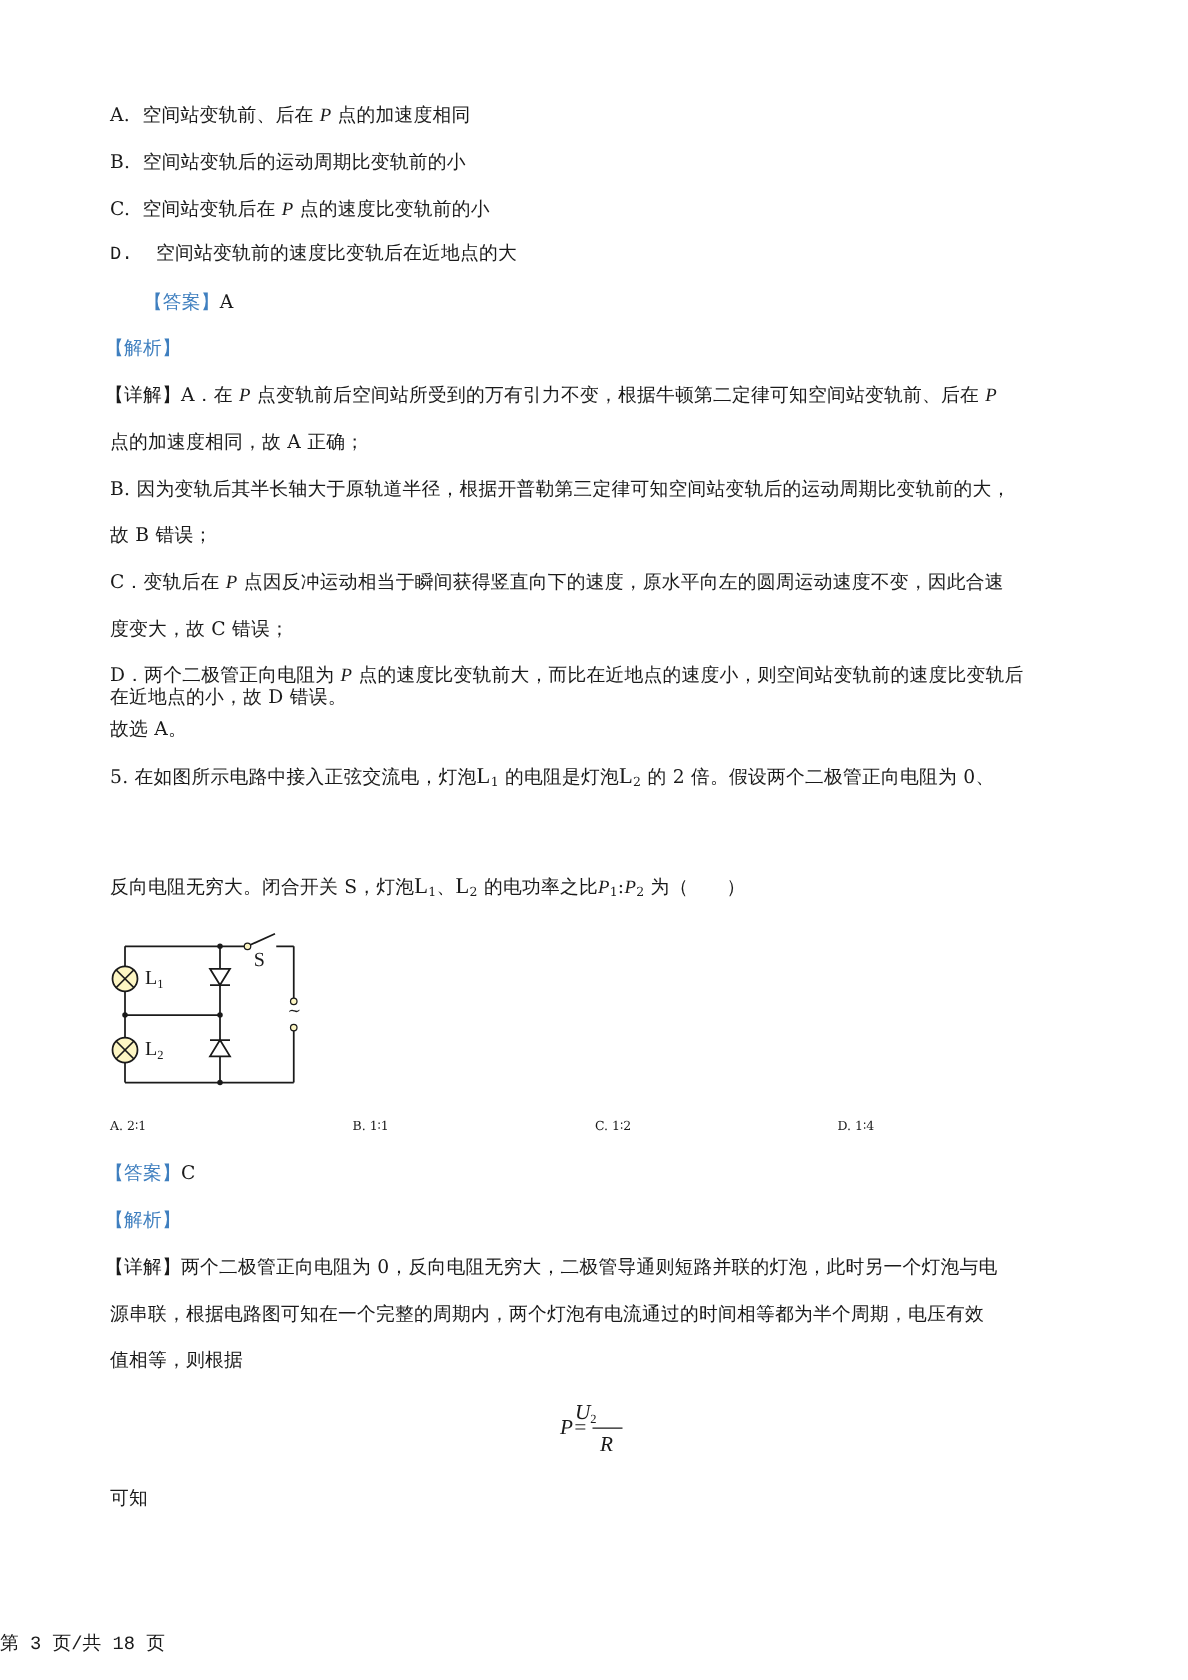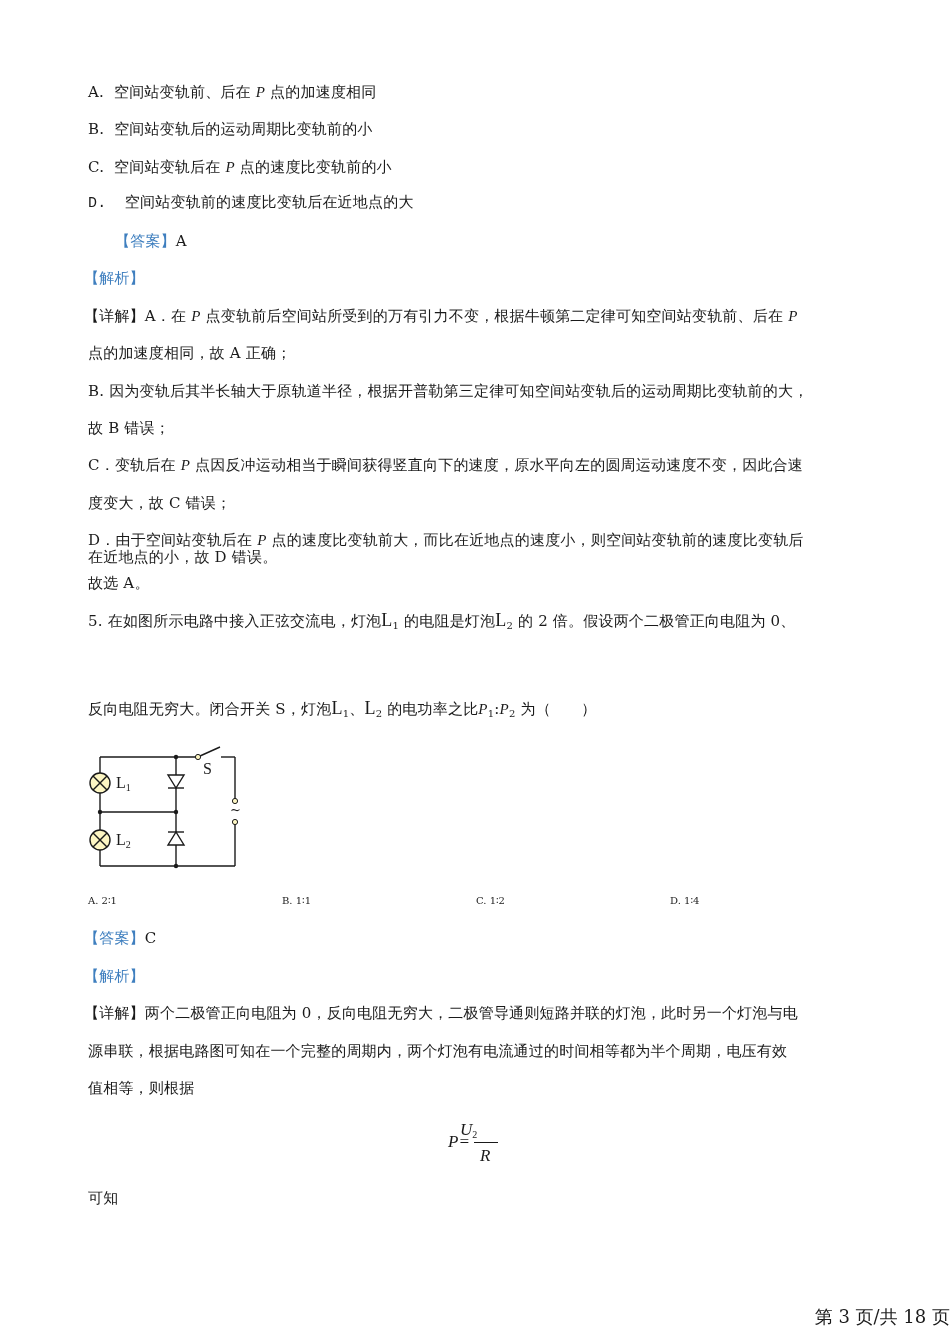--- a/index.html
+++ b/index.html
@@ -93,22 +93,23 @@
     .formula .den {
       position: absolute;
       left: 32px;
       top: 26px;
     }
     .footer {
       position: absolute;
       top: 1305px;
       left: 0;
       width: 950px;
-      text-align: right;
-      font-size: 18px;
+      text-align: left;
+      font-size: 15px;
+      font-family: Liberation Mono, monospace;
     }
   </style>
 </head>
 <body>
 
 <div class="line" style="top:82px;">
   <span>A.</span>&nbsp;
   <span>空间站变轨前、后在</span>
   <span class="ital">P</span>
   <span>点的加速度相同</span>
@@ -152,21 +153,21 @@
 </div>
 <div class="line" style="top:455px;">
   <span>C．变轨后在</span>
   <span class="ital">P</span>
   <span>点因反冲运动相当于瞬间获得竖直向下的速度，原水平向左的圆周运动速度不变，因此合速</span>
 </div>
 <div class="line" style="top:493px;">
   <span>度变大，故 C 错误；</span>
 </div>
 <div class="line" style="top:530px;">
-  <span>D．由于空间站变轨后在</span>
+  <span>D．两个二极管正向电阻为</span>
   <span class="ital">P</span>
   <span>点的速度比变轨前大，而比在近地点的速度小，则空间站变轨前的速度比变轨后</span>
 </div>
 <div class="line" style="top:547px;">
   <span>在近地点的小，故 D 错误。</span>
 </div>
 <div class="line" style="top:573px;">
   <span>故选 A。</span>
 </div>
 

